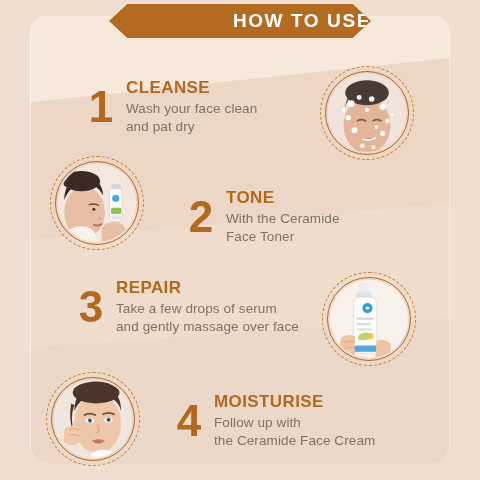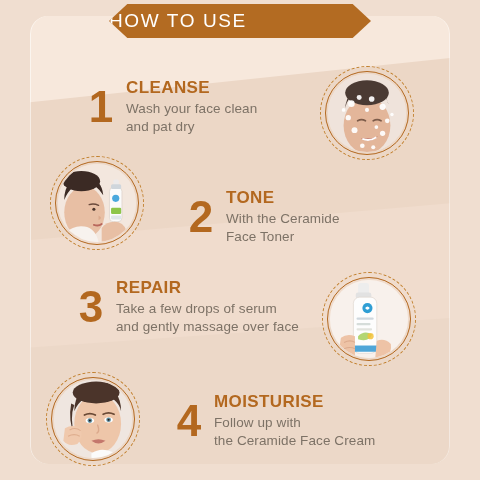--- a/index.html
+++ b/index.html
@@ -58,25 +58,25 @@
   }
 
   
   #banner-wrap{
     position:absolute; left:0; right:0; top:4px;
     display:flex; justify-content:center; z-index:8;
   }
   #banner{
     width:262px; height:34px;
     background:#b36b22;
-    display:flex; align-items:center; justify-content:flex-start;
+    display:flex; align-items:center; justify-content:flex-end;
     clip-path: polygon(0% 50%, 7% 0%, 93% 0%, 100% 50%, 93% 100%, 7% 100%);
     color:#ffffff;
     font-size:19px;
-    font-weight:normal;
+    font-weight:bold;
     letter-spacing:1.6px;
   }
 
   
   .step{
     position:absolute;
     display:flex; align-items:center;
     z-index:5;
   }
   .num{

